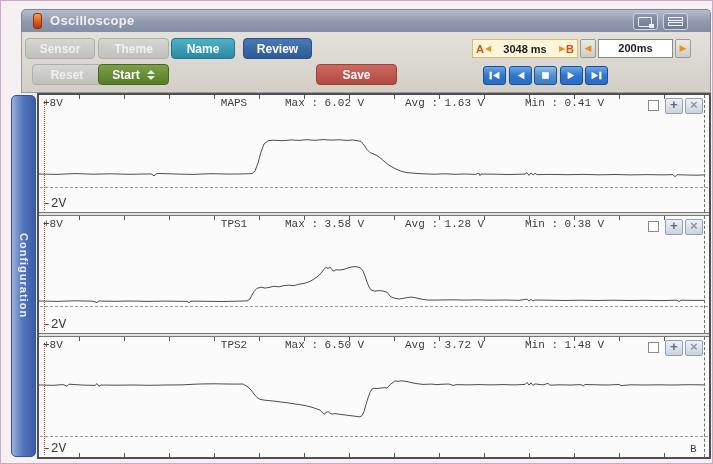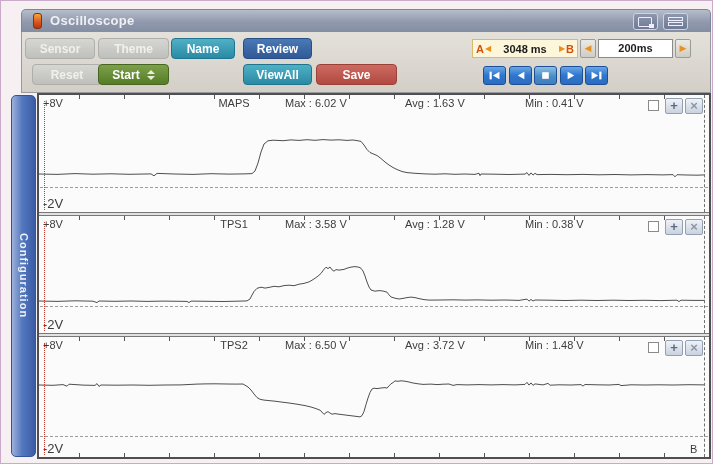--- a/index.html
+++ b/index.html
@@ -54,21 +54,21 @@
   .pb svg{margin-top:3px;}
 
   
   .side{position:absolute;left:10px;top:94px;width:25px;height:362px;border-radius:5px;border:1px solid #35539a;
         background:linear-gradient(90deg,#9db1da,#5377bd 45%,#3a5ca6);box-sizing:border-box;
         display:flex;align-items:center;justify-content:center;}
   .side span{writing-mode:vertical-rl;color:#eef2fa;font-size:11px;font-weight:bold;letter-spacing:1px;}
 
   
   .plot{position:absolute;left:36px;top:92px;width:674px;height:366px;background:#fbfbfb;
-        border:2px solid #4f4f4f;box-sizing:border-box;}
+        border:2px solid #4f4f4f;box-sizing:border-box;font-family:Liberation Mono, monospace;}
   .ch{position:relative;width:100%;}
   .ch1,.ch2{height:117px;} .ch3{height:120px;}
   .sep{height:4px;background:#e2e2e2;border-top:1px solid #787878;border-bottom:1px solid #787878;box-sizing:border-box;}
   .ticks-top{position:absolute;top:0;left:40px;right:4px;height:4px;
              background:repeating-linear-gradient(90deg,#555 0,#555 1px,transparent 1px,transparent 45px);}
   .ticks-bottom{position:absolute;bottom:0;left:40px;right:4px;height:4px;
              background:repeating-linear-gradient(90deg,#555 0,#555 1px,transparent 1px,transparent 45px);}
   .vaxis{position:absolute;left:5px;top:6px;bottom:2px;width:0;border-left:1px dotted #c43a2e;}
   .dashline{position:absolute;left:1px;right:1px;height:0;border-top:1px dashed #9d9d9d;}
   .vdash{position:absolute;left:665px;top:0;bottom:0;width:0;border-left:1px dashed #707070;}
@@ -100,21 +100,20 @@
   </div>
 
   <div class="toolbar">
     <div class="tb gray r1" style="left:3px;width:70px;">Sensor</div>
     <div class="tb gray r1" style="left:76px;width:71px;">Theme</div>
     <div class="tb teal r1" style="left:149px;width:64px;">Name</div>
     <div class="tb blue r1" style="left:221px;width:69px;">Review</div>
 
     <div class="tb gray r2" style="left:3px;width:70px;margin-left:7px;">Reset</div>
     <div class="tb green r2" style="left:76px;width:71px;"><span>Start</span><span class="updown"></span></div>
-    <div class="tb teal r2" style="left:221px;width:69px;">ViewAll</div>
     <div class="tb red r2" style="left:294px;width:81px;">Save</div>
 
     <div class="ab">
       <span class="a">A</span>
       <span class="tri">◀</span>
       <span class="abval">3048 ms</span>
       <span class="tri">▶</span>
       <span class="b">B</span>
     </div>
     <div class="spin l">◀</div>

